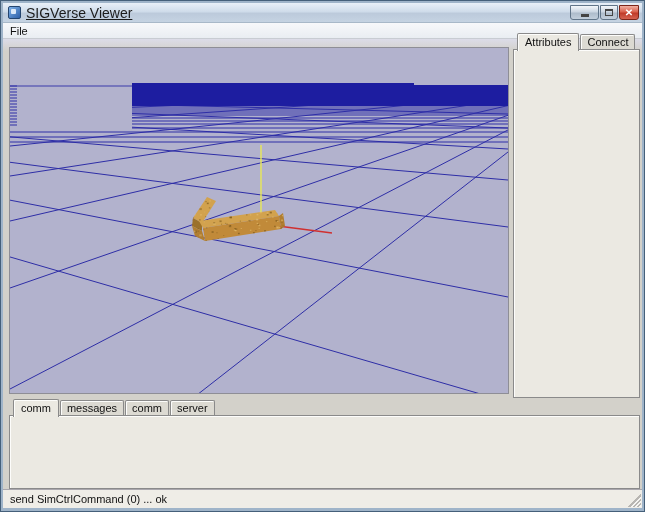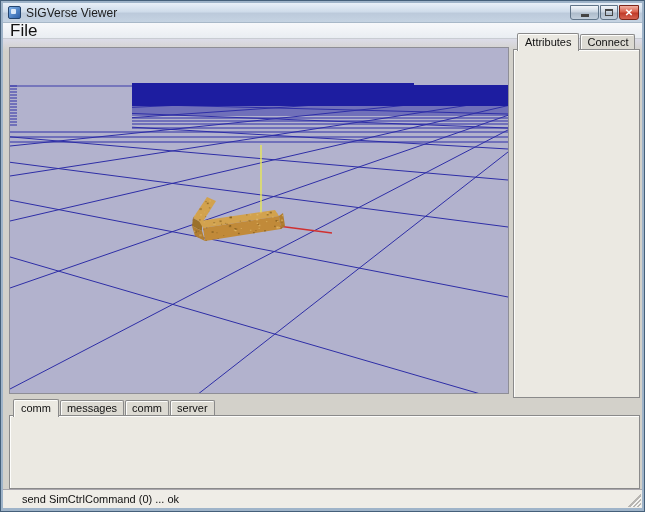--- a/index.html
+++ b/index.html
@@ -23,21 +23,21 @@
   .app-icon {
     width:13px; height:13px; margin:0 5px 0 5px;
     background:linear-gradient(135deg,#7fb2e8,#2d5fa8);
     border:1px solid #24456f; border-radius:2px;
     position:relative;
   }
   .app-icon::after{
     content:""; position:absolute; left:2px; top:2px; width:5px; height:5px;
     background:#dce9f8; border-radius:1px;
   }
-  .title-text { font-size:12px; color:#1c1c1c; }
+  .title-text { font-size:14px; color:#1c1c1c;text-decoration:underline; }
   .win-buttons { position:absolute; right:3px; top:2px; display:flex; gap:1px; }
   .win-btn {
     height:15px; border:1px solid #5f7astro; border:1px solid #607488;
     border-radius:0 0 3px 3px;
     background:linear-gradient(#f4f7fa,#cbd6e2 45%,#aebccb 55%,#c2cfdc);
     display:flex; align-items:center; justify-content:center;
     font-size:9px; color:#333; cursor:default;
   }
   .win-btn.min { width:29px; }
   .win-btn.max { width:18px; }
@@ -50,21 +50,21 @@
   .max-glyph { width:8px; height:7px; border:1px solid #444; border-top:2px solid #444; }
   .close-glyph { font-size:10px; font-weight:bold; line-height:10px; color:#fff; }
 
   
   .menubar {
     position:absolute; left:2px; top:22px; right:2px; height:16px;
     background:linear-gradient(#f7f8fa,#e9edf2);
     border-bottom:1px solid #c8ccd2;
     display:flex; align-items:center;
   }
-  .menu-item { font-size:17px; padding:1px 7px; color:#111; cursor:default;text-align:center; }
+  .menu-item { font-size:11px; padding:1px 7px; color:#111; cursor:default;text-align:center; }
 
   
   .client {
     position:absolute; left:2px; top:38px; right:2px; bottom:22px;
     background:linear-gradient(#dcdce8, #d3d1ca 12px);
   }
 
   
   .viewport {
     position:absolute; left:6px; top:8px; width:500px; height:347px;
@@ -147,21 +147,21 @@
     font-size:11px; color:#111; font-family:"Liberation Sans",sans-serif;
     display:flex; align-items:center; justify-content:center;
     cursor:default;
   }
 
   
   .statusbar {
     position:absolute; left:2px; right:2px; bottom:3px; height:19px;
     background:#efede7;
     border-top:1px solid #a9a7ad;
-    display:flex; align-items:center;padding-left:12px;
+    display:flex; align-items:center;
   }
   .status-text { font-size:11px; color:#111; padding-left:7px; }
   .grip {
     position:absolute; right:1px; bottom:1px; width:13px; height:13px;
     background:
       linear-gradient(135deg, transparent 50%, #b8b6b2 50%, #b8b6b2 58%, #f6f5f2 58%, #f6f5f2 66%,
       #b8b6b2 66%, #b8b6b2 74%, #f6f5f2 74%, #f6f5f2 82%, #b8b6b2 82%, #b8b6b2 90%, #f6f5f2 90%);
   }
 </style>
 </head>

